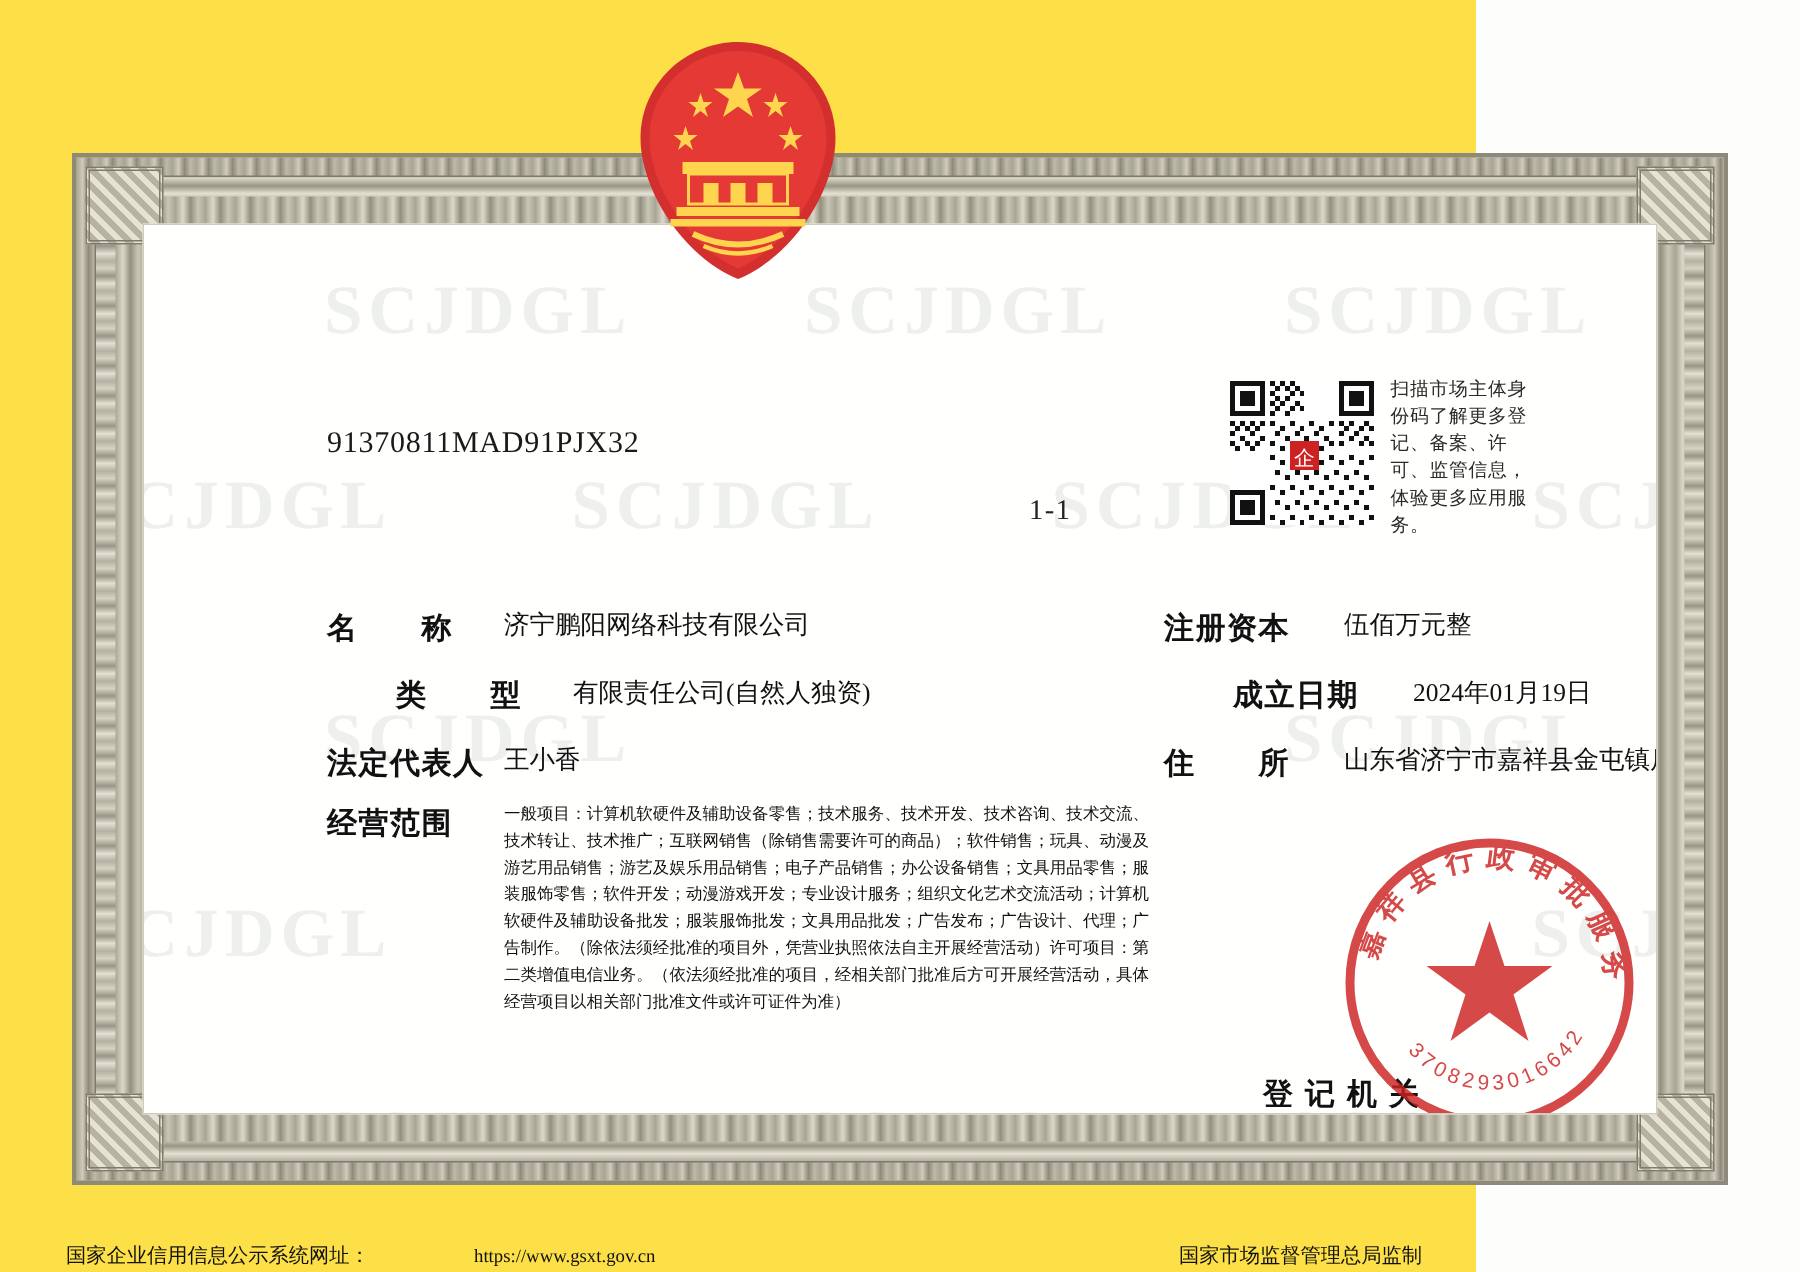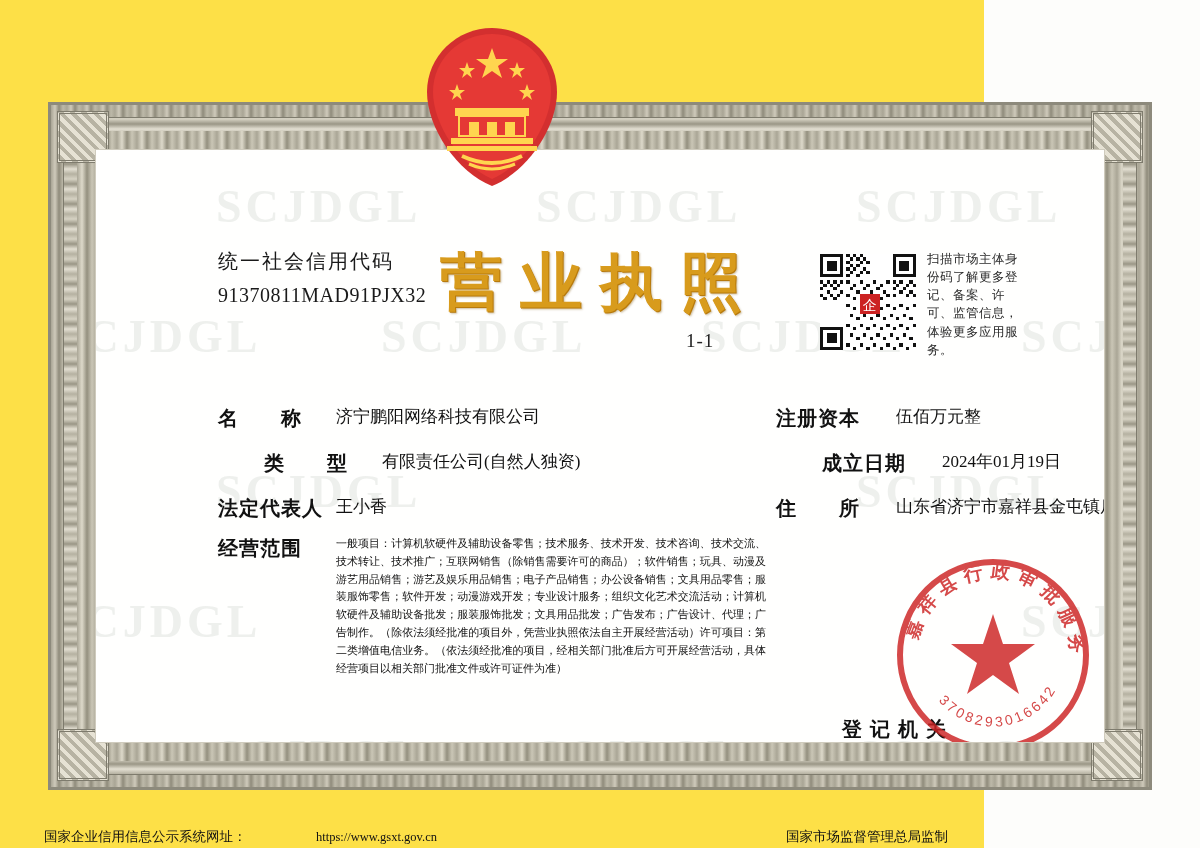--- a/index.html
+++ b/index.html
@@ -204,24 +204,22 @@
       <div class="wm wm-big" style="left:120px;top:315px;">SCJDGL</div>
       <div class="wm wm-big" style="left:760px;top:315px;">SCJDGL</div>
       <div class="wm wm-big" style="left:-40px;top:445px;">SCJDGL</div>
       <div class="wm wm-big" style="left:925px;top:445px;">SCJDGL</div>
       <div class="wm wm-big" style="left:120px;top:580px;">SCJDGL</div>
       <div class="wm wm-big" style="left:440px;top:580px;">SCJDGL</div>
       <div class="wm wm-big" style="left:760px;top:580px;">SCJDGL</div>
 
       <div class="content">
 
-        <div class="title">营业执照</div>
         <div class="sub-num">1-1</div>
 
-        <div class="credit-label">统一社会信用代码</div>
         <div class="credit-code">91370811MAD91PJX32</div>
 
         <div class="qr-wrap">
           <svg viewBox="0 0 29 29" width="96" height="96" shape-rendering="crispEdges">
             <rect width="29" height="29" fill="#fff"></rect>
             <g fill="#111">
               <rect x="0" y="0" width="7" height="1"></rect>
                 <rect x="0" y="6" width="7" height="1"></rect>
               <rect x="0" y="0" width="1" height="7"></rect>
                 <rect x="6" y="0" width="1" height="7"></rect>

